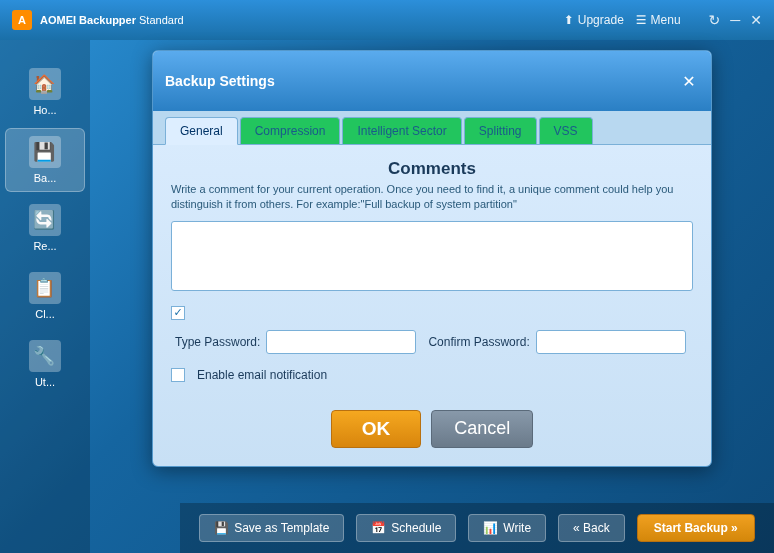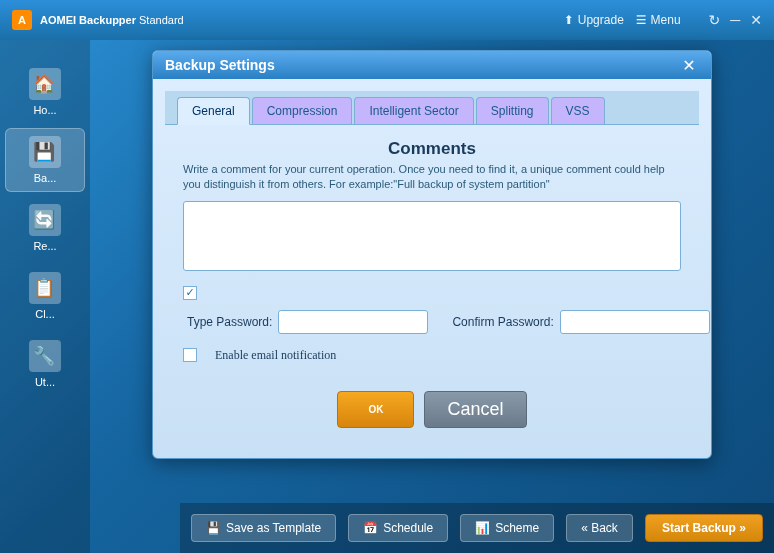--- a/index.html
+++ b/index.html
@@ -171,21 +171,21 @@
       background: linear-gradient(to bottom, #ddeeff, #c8e0f5);
       border: 1px solid #5599cc;
       border-radius: 6px;
       width: 560px;
       box-shadow: 0 4px 20px rgba(0,0,0,0.4);
       overflow: hidden;
     }
 
     .dialog-title-bar {
       background: linear-gradient(to bottom, #5aabee, #2a7fc4);
-      padding: 4px 12px;
+      padding: 20px 12px;
       display: flex;
       align-items: center;
       justify-content: space-between;
     }
     .dialog-title {
       color: white;
       font-size: 14px;
       font-weight: 600;
     }
     .dialog-close {
@@ -193,41 +193,41 @@
       cursor: pointer;
       font-size: 16px;
       width: 20px;
       height: 20px;
       display: flex;
       align-items: center;
       justify-content: center;
     }
 
     .dialog-body {
-      padding: 12px;
+      padding: 0;
     }
 
     
     .tabs {
       display: flex;
       background: #b8d8f0;
       border-bottom: 1px solid #7ab0d8;
       padding-left: 12px;
       padding-top: 6px;
       gap: 2px;
     }
     .tab {
       padding: 6px 14px;
       border: 1px solid #7ab0d8;
       border-bottom: none;
       border-radius: 4px 4px 0 0;
       cursor: pointer;
       font-size: 12px;
       color: #1a5a8a;
-      background: #c4b5fd;
+      background: #22c55e;
     }
     .tab.active {
       background: #ddeeff;
       color: #003366;
       font-weight: 500;
       border-bottom: 1px solid #ddeeff;
       margin-bottom: -1px;
       z-index: 1;
     }
 
@@ -283,21 +283,21 @@
       flex-shrink: 0;
     }
     .option-label {
       font-size: 12px;
       color: #1a3a5a;
     }
 
     .password-row {
       display: flex;
       align-items: flex-start;
-      gap: 24px;
+      gap: 12px;
       margin-top: 10px;
       padding-left: 4px;
     }
     .password-group {
       display: flex;
       align-items: center;
       gap: 6px;
     }
     .password-label {
       font-size: 12px;
@@ -311,39 +311,38 @@
       height: 24px;
       width: 150px;
       padding: 0 5px;
       font-size: 12px;
       outline: none;
     }
 
     .email-row {
       display: flex;
       align-items: center;
-      gap: 18px;
+      gap: 12px;
       margin-top: 14px;
-      font-family: Liberation Serif, serif;
     }
 
     
     .dialog-footer {
       display: flex;
       justify-content: center;
       gap: 10px;
       padding: 14px 18px 18px;
     }
     .btn-ok {
       background: linear-gradient(to bottom, #f5a820, #d8850c);
       color: white;
       border: 1px solid #b87010;
       border-radius: 4px;
       padding: 7px 30px;
-      font-size: 10px;
+      font-size: 19px;
       font-weight: 600;
       cursor: pointer;
     }
     .btn-cancel {
       background: linear-gradient(to bottom, #8899aa, #6a7a8a);
       color: white;
       border: 1px solid #5a6a7a;
       border-radius: 4px;
       padding: 7px 22px;
       font-size: 18px;
@@ -462,21 +461,21 @@
       <button class="bottom-btn">
         <span>💾</span>
         <span>Save as Template</span>
       </button>
       <button class="bottom-btn">
         <span>📅</span>
         <span>Schedule</span>
       </button>
       <button class="bottom-btn">
         <span>📊</span>
-        <span>Scheme</span>
+        <span>Write</span>
       </button>
       <button class="bottom-btn">
         <span>« Back</span>
       </button>
       <button class="bottom-btn-primary">
         <span>Start Backup »</span>
       </button>
     </div>
 
   </div>

